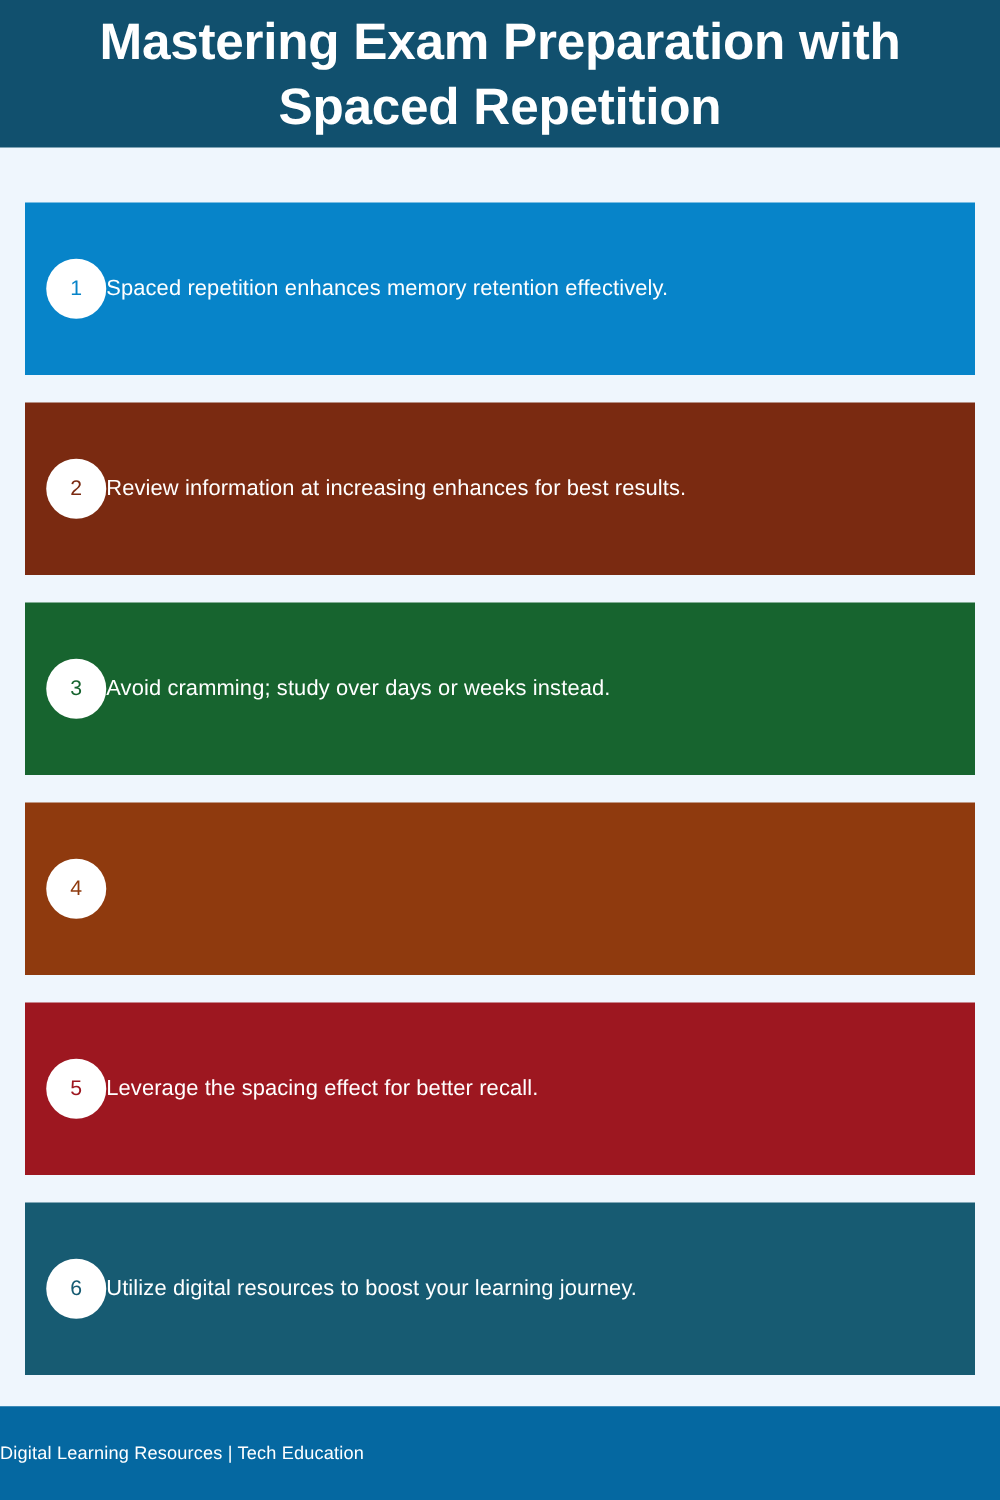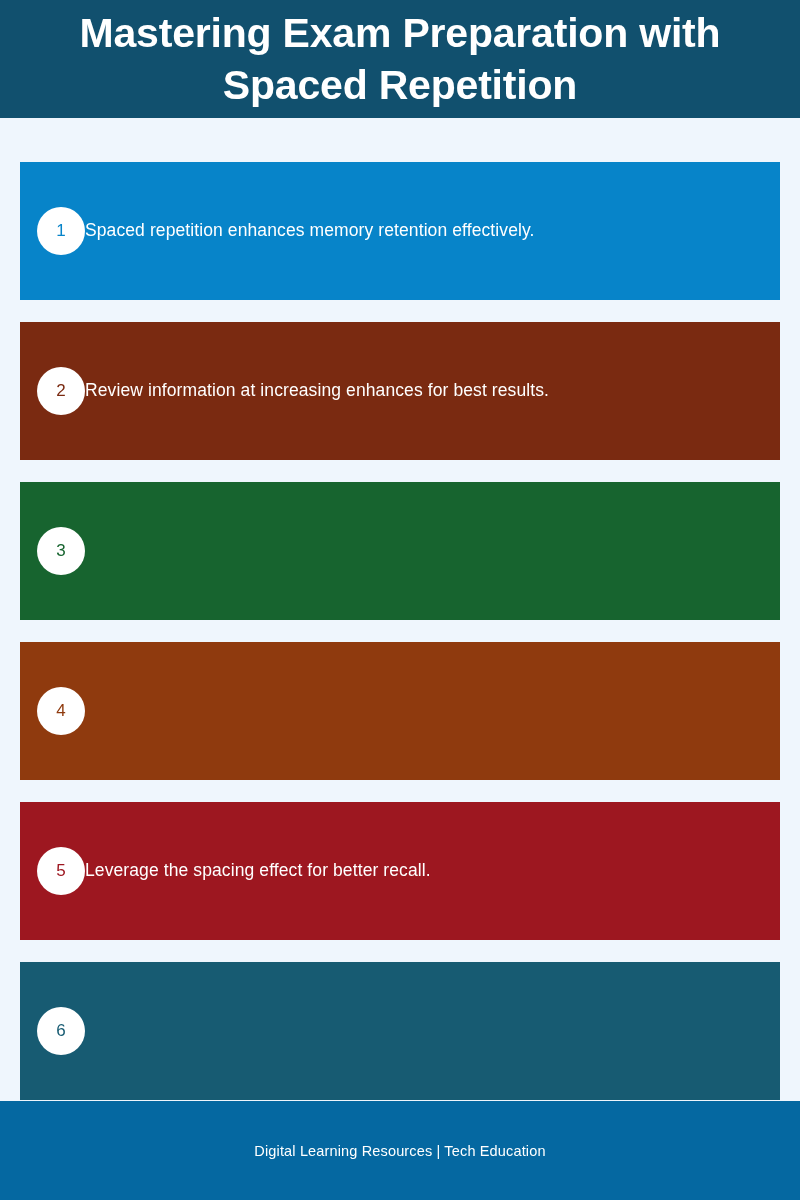--- a/index.html
+++ b/index.html
@@ -72,25 +72,24 @@
     line-height: 1.35;
     letter-spacing: 0.1px;
   }
 
   
   .footer {
     position: absolute;
     left: 0;
     bottom: 0;
     width: 800px;
-    height: 99px;
+    height: 75px;
     background: #0568a1;
     display: flex;
     align-items: center;
-    justify-content: center;
   }
   .footer-text {
     color: #ffffff;
     font-size: 14.5px;
     letter-spacing: 0.15px;
   }
 </style>
 </head>
 <body>
 
@@ -102,28 +101,30 @@
     <div class="card" style="background: rgb(7, 132, 201);">
       <div class="badge" style="background: rgb(255, 255, 255); color: rgb(7, 132, 201);">1</div>
       <div class="card-text">Spaced repetition enhances memory retention effectively.</div>
     </div>
     <div class="card" style="background: rgb(122, 42, 17);">
       <div class="badge" style="background: rgb(255, 255, 255); color: rgb(122, 42, 17);">2</div>
       <div class="card-text">Review information at increasing enhances for best results.</div>
     </div>
     <div class="card" style="background: rgb(23, 100, 47);">
       <div class="badge" style="background: rgb(255, 255, 255); color: rgb(23, 100, 47);">3</div>
+      <div class="card-text">Avoid cramming; study over days or weeks instead.</div>
     </div>
     <div class="card" style="background: rgb(143, 58, 14);">
       <div class="badge" style="background: rgb(255, 255, 255); color: rgb(143, 58, 14);">4</div>
     </div>
     <div class="card" style="background: rgb(157, 23, 32);">
       <div class="badge" style="background: rgb(255, 255, 255); color: rgb(157, 23, 32);">5</div>
       <div class="card-text">Leverage the spacing effect for better recall.</div>
     </div>
     <div class="card" style="background: rgb(23, 91, 114);">
       <div class="badge" style="background: rgb(255, 255, 255); color: rgb(23, 91, 114);">6</div>
+      <div class="card-text">Utilize digital resources to boost your learning journey.</div>
     </div>
   </div>
 
 <div class="footer">
   <div class="footer-text">Digital Learning Resources | Tech Education</div>
 </div>
 
 </body></html>

